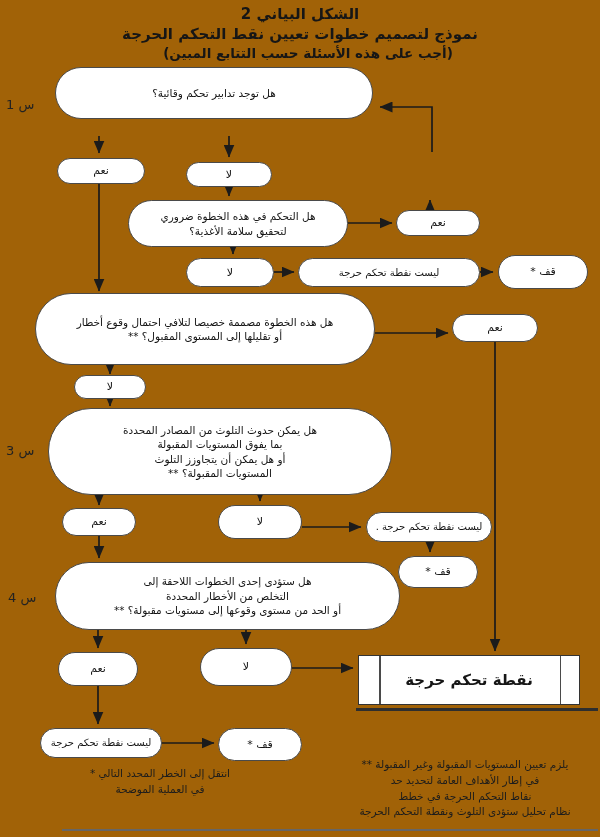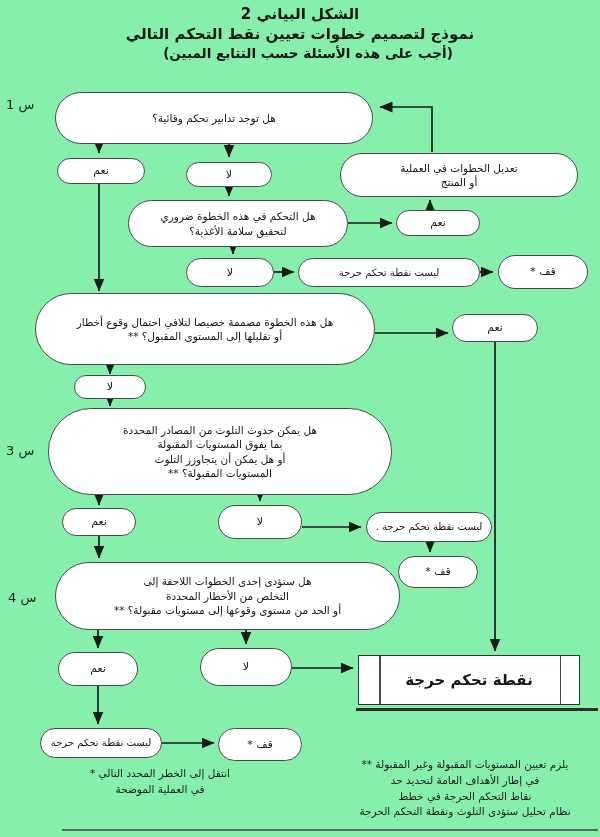--- a/index.html
+++ b/index.html
@@ -1,17 +1,17 @@
 <!DOCTYPE html>
 <html><head>
 <meta charset="utf-8">
 <style>
   html,body{margin:0;padding:0;background:#e8e8e8;}
   .page{
-    position:relative;width:600px;height:837px;background:#86efac;
+    position:relative;width:600px;height:837px;background:#a16207;
     font-family:"DejaVu Sans",sans-serif;color:#161616;overflow:hidden;
     margin:0 auto;
   }
   .rtl{direction:rtl;}
   .title{position:absolute;left:0;top:5px;width:600px;text-align:center;line-height:1.32;}
   .title .t1{font-size:15px;font-weight:bold;}
   .title .t2{font-size:15px;font-weight:bold;}
   .title .t3{font-size:13.5px;font-weight:bold;padding-left:16px;}
   .rowlabel{position:absolute;font-size:13px;color:#222;direction:rtl;}
   .node{
@@ -71,34 +71,32 @@
       <path d="M98,630 V648" marker-end="url(#ah)"></path>
       <path d="M246,630 V644" marker-end="url(#ah)"></path>
       <path d="M292,668 H353" marker-end="url(#ah)"></path>
       <path d="M98,686 V724" marker-end="url(#ah)"></path>
       <path d="M162,743 H214" marker-end="url(#ah)"></path>
     </g>
   </svg>
 
   <div class="title rtl">
     <div class="t1">الشكل البياني 2</div>
-    <div class="t2">نموذج لتصميم خطوات تعيين نقط التحكم التالي</div>
+    <div class="t2">نموذج لتصميم خطوات تعيين نقط التحكم الحرجة</div>
     <div class="t3">(أجب على هذه الأسئلة حسب التتابع المبين)</div>
   </div>
 
   <div class="rowlabel" style="left:6px;top:97px;">س 1</div>
   <div class="rowlabel" style="left:2px;top:319px;margin-left:40px;">س 2</div>
   <div class="rowlabel" style="left:6px;top:443px;">س 3</div>
   <div class="rowlabel" style="left:8px;top:590px;">س 4</div>
 
-  <div class="node q" style="left:55px;top:92px;width:318px;height:52px;border-radius:26px;">هل توجد تدابير تحكم وقائية؟</div>
+  <div class="node q" style="left:55px;top:67px;width:318px;height:52px;border-radius:26px;">هل توجد تدابير تحكم وقائية؟</div>
   <div class="node sm" style="left:57px;top:158px;width:88px;height:26px;border-radius:13px;">نعم</div>
   <div class="node sm" style="left:186px;top:162px;width:86px;height:25px;border-radius:12.5px;">لا</div>
-  <div class="node q" style="left:340px;top:153px;width:238px;height:44px;border-radius:22px;">تعديل الخطوات في العملية
-أو المنتج</div>
   <div class="node sm" style="left:396px;top:210px;width:84px;height:26px;border-radius:13px;">نعم</div>
   <div class="node q" style="left:128px;top:200px;width:220px;height:47px;border-radius:23.5px;">هل التحكم في هذه الخطوة ضروري
 لتحقيق سلامة الأغذية؟</div>
   <div class="node sm" style="left:186px;top:258px;width:88px;height:29px;border-radius:14.5px;">لا</div>
   <div class="node xs" style="left:298px;top:258px;width:182px;height:29px;border-radius:14.5px;">ليست نقطة تحكم حرجة</div>
   <div class="node sm" style="left:498px;top:255px;width:90px;height:34px;border-radius:17px;">قف *</div>
 
   <div class="node q" style="left:35px;top:293px;width:340px;height:72px;border-radius:36px;">هل هذه الخطوة مصممة خصيصا لتلافي احتمال وقوع أخطار
 أو تقليلها إلى المستوى المقبول؟ **</div>
   <div class="node sm" style="left:452px;top:314px;width:86px;height:28px;border-radius:14px;">نعم</div>

